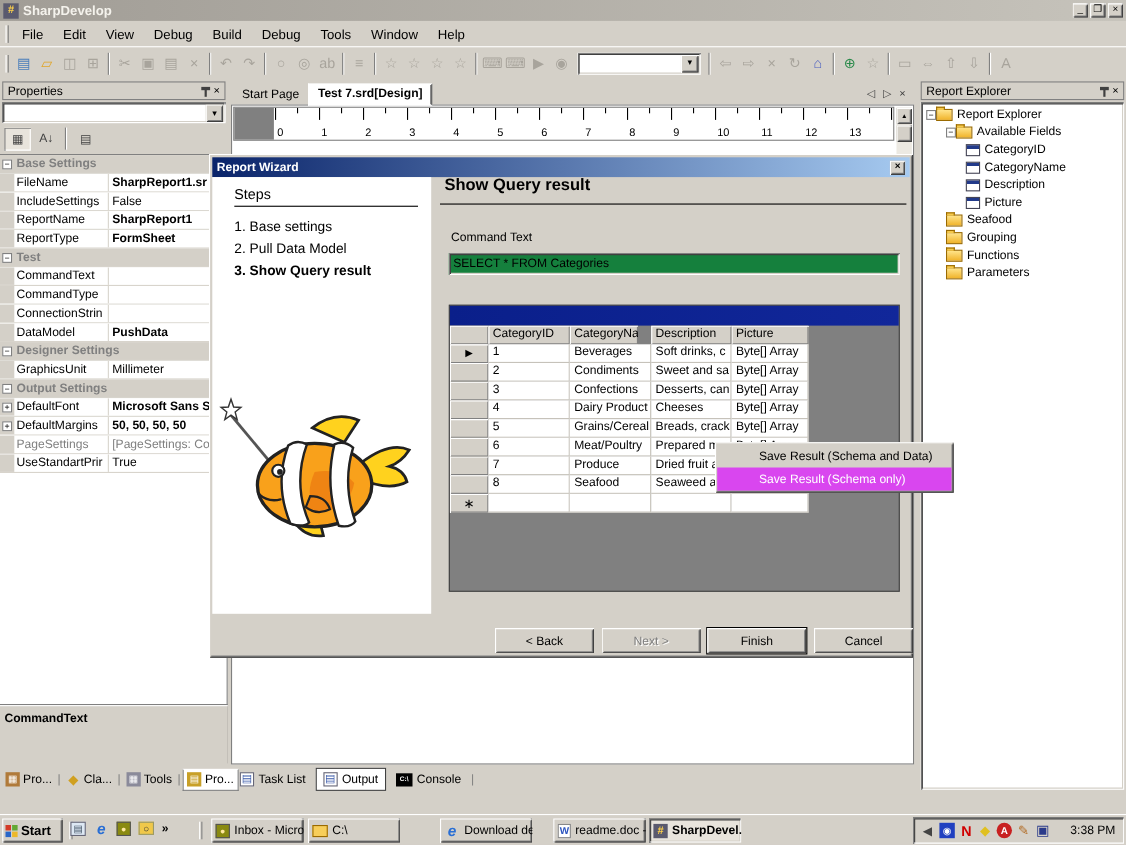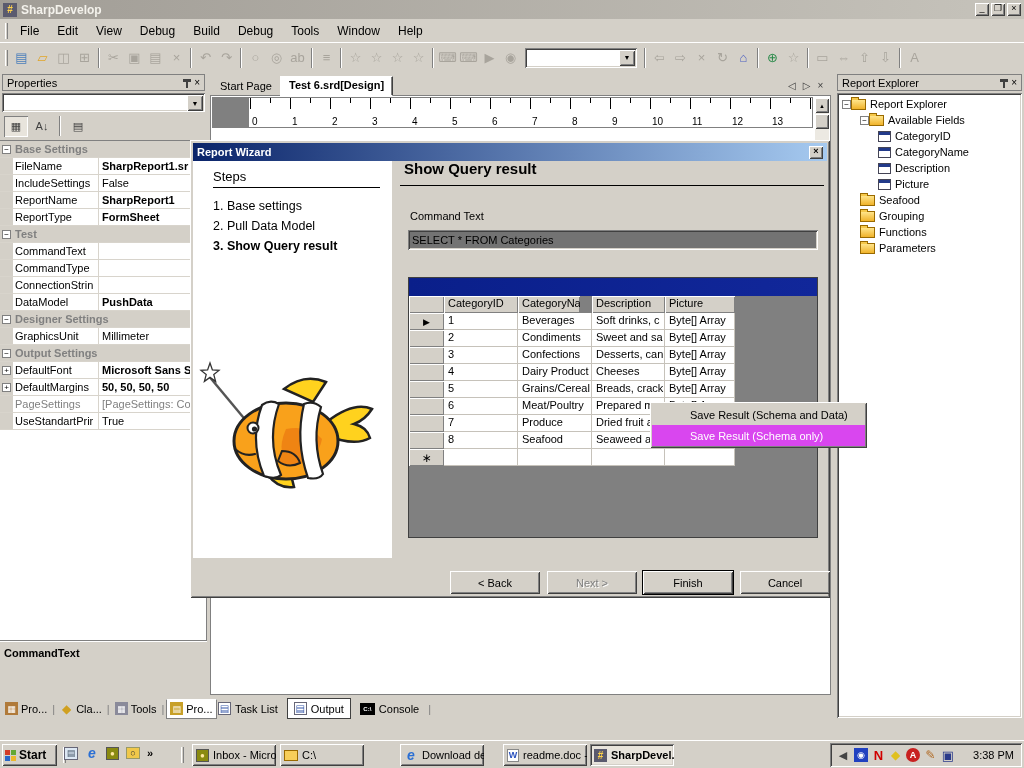--- a/index.html
+++ b/index.html
@@ -80,21 +80,21 @@
   #wiztitle { position:absolute; left:3px; top:3px; right:3px; height:18px; background:linear-gradient(90deg,#0a246a,#a6caf0); color:#fff; font-weight:bold; font-size:11px; display:flex; align-items:center; padding:0 4px; }
   #wizsteps { position:absolute; left:3px; top:21px; width:199px; height:397px; background:#fff; }
   #stepsh { margin:8px 0 0 20px; font-size:13px; }
   #stepline { height:1px; background:#000; margin:3px 12px 0 20px; }
   .stepitem { margin-left:20px; font-size:12.5px; line-height:20px; }
   .stepitem.active { font-weight:bold; }
   #fishsvg { position:absolute; left:5px; top:198px; }
   #wizpagetitle { position:absolute; left:214px; top:20px; font-size:15px; font-weight:bold; }
   #wizpageline { position:absolute; left:210px; top:45px; width:424px; height:1px; background:#000; }
   #cmdlabel { position:absolute; left:220px; top:70px; font-size:11px; }
-  #cmdinput { position:absolute; left:218px; top:90px; width:410px; height:20px; background:#737373; border:none; outline:none; padding:2px 4px; font-size:11px; font-family:"Liberation Sans","DejaVu Sans",sans-serif; }
+  #cmdinput { position:absolute; left:218px; top:90px; width:410px; height:20px; background:#15803d; border:none; outline:none; padding:2px 4px; font-size:11px; font-family:"Liberation Sans","DejaVu Sans",sans-serif; }
   #wgrid { position:absolute; left:218px; top:137px; width:410px; height:261px; background:#808080; border:1px solid #404040; }
   #wgridcap { position:absolute; left:0; top:0; width:100%; height:18px; background:linear-gradient(90deg,#0a1f8a,#11279a); }
   .ghead { position:absolute; height:17px; background:#d4d0c8; box-shadow:inset 1px 1px #fff, inset -1px -1px #808080; font-size:11px; padding:1px 0 0 4px; overflow:hidden; white-space:nowrap; }
   .gsel { position:absolute; height:17px; background:#d4d0c8; box-shadow:inset 1px 1px #fff, inset -1px -1px #808080; display:flex; align-items:center; justify-content:center; font-size:9px; }
   .gcell { position:absolute; height:17px; background:#fff; border-right:1px solid #c6c2ba; border-bottom:1px solid #c6c2ba; font-size:11px; padding:1px 0 0 4px; overflow:hidden; white-space:nowrap; }
   .wizbtn { position:absolute; top:431px; width:90px; height:23px; display:flex; align-items:center; justify-content:center; font-size:11px; }
   .wizbtn.disabled { color:#808080; text-shadow:1px 1px #fff; }
   .wizbtn.focused { box-shadow: 0 0 0 1px #000, inset 1px 1px #fff, inset -1px -1px #404040, inset 2px 2px #d4d0c8, inset -2px -2px #808080; }
 
   
@@ -326,21 +326,21 @@
     <span class="ltsep">|</span>
     <span class="ltab active">
       <span class="icn" style="width: 13px; height: 13px; font-size: 9px; color: rgb(255, 255, 255); background: rgb(200, 160, 40);">▤</span>
       <span>Pro...</span>
     </span>
   </div>
 
 <div id="docarea" class="abs"></div>
 <div id="doctabs" class="abs">
     <span class="dtab">Start Page</span>
-    <span class="dtab active">Test 6.srd[Design]</span>
+    <span class="dtab active">Test 7.srd[Design]</span>
   </div>
 <div id="tabnav" class="abs">
     <span>◁</span>
     <span>▷</span>
     <span>×</span>
   </div>
 <div id="ruler" class="abs">
   <div id="rulergray"></div>
   <div id="rulerwhite">
       <span class="tickL" style="left: 1px;"></span>

